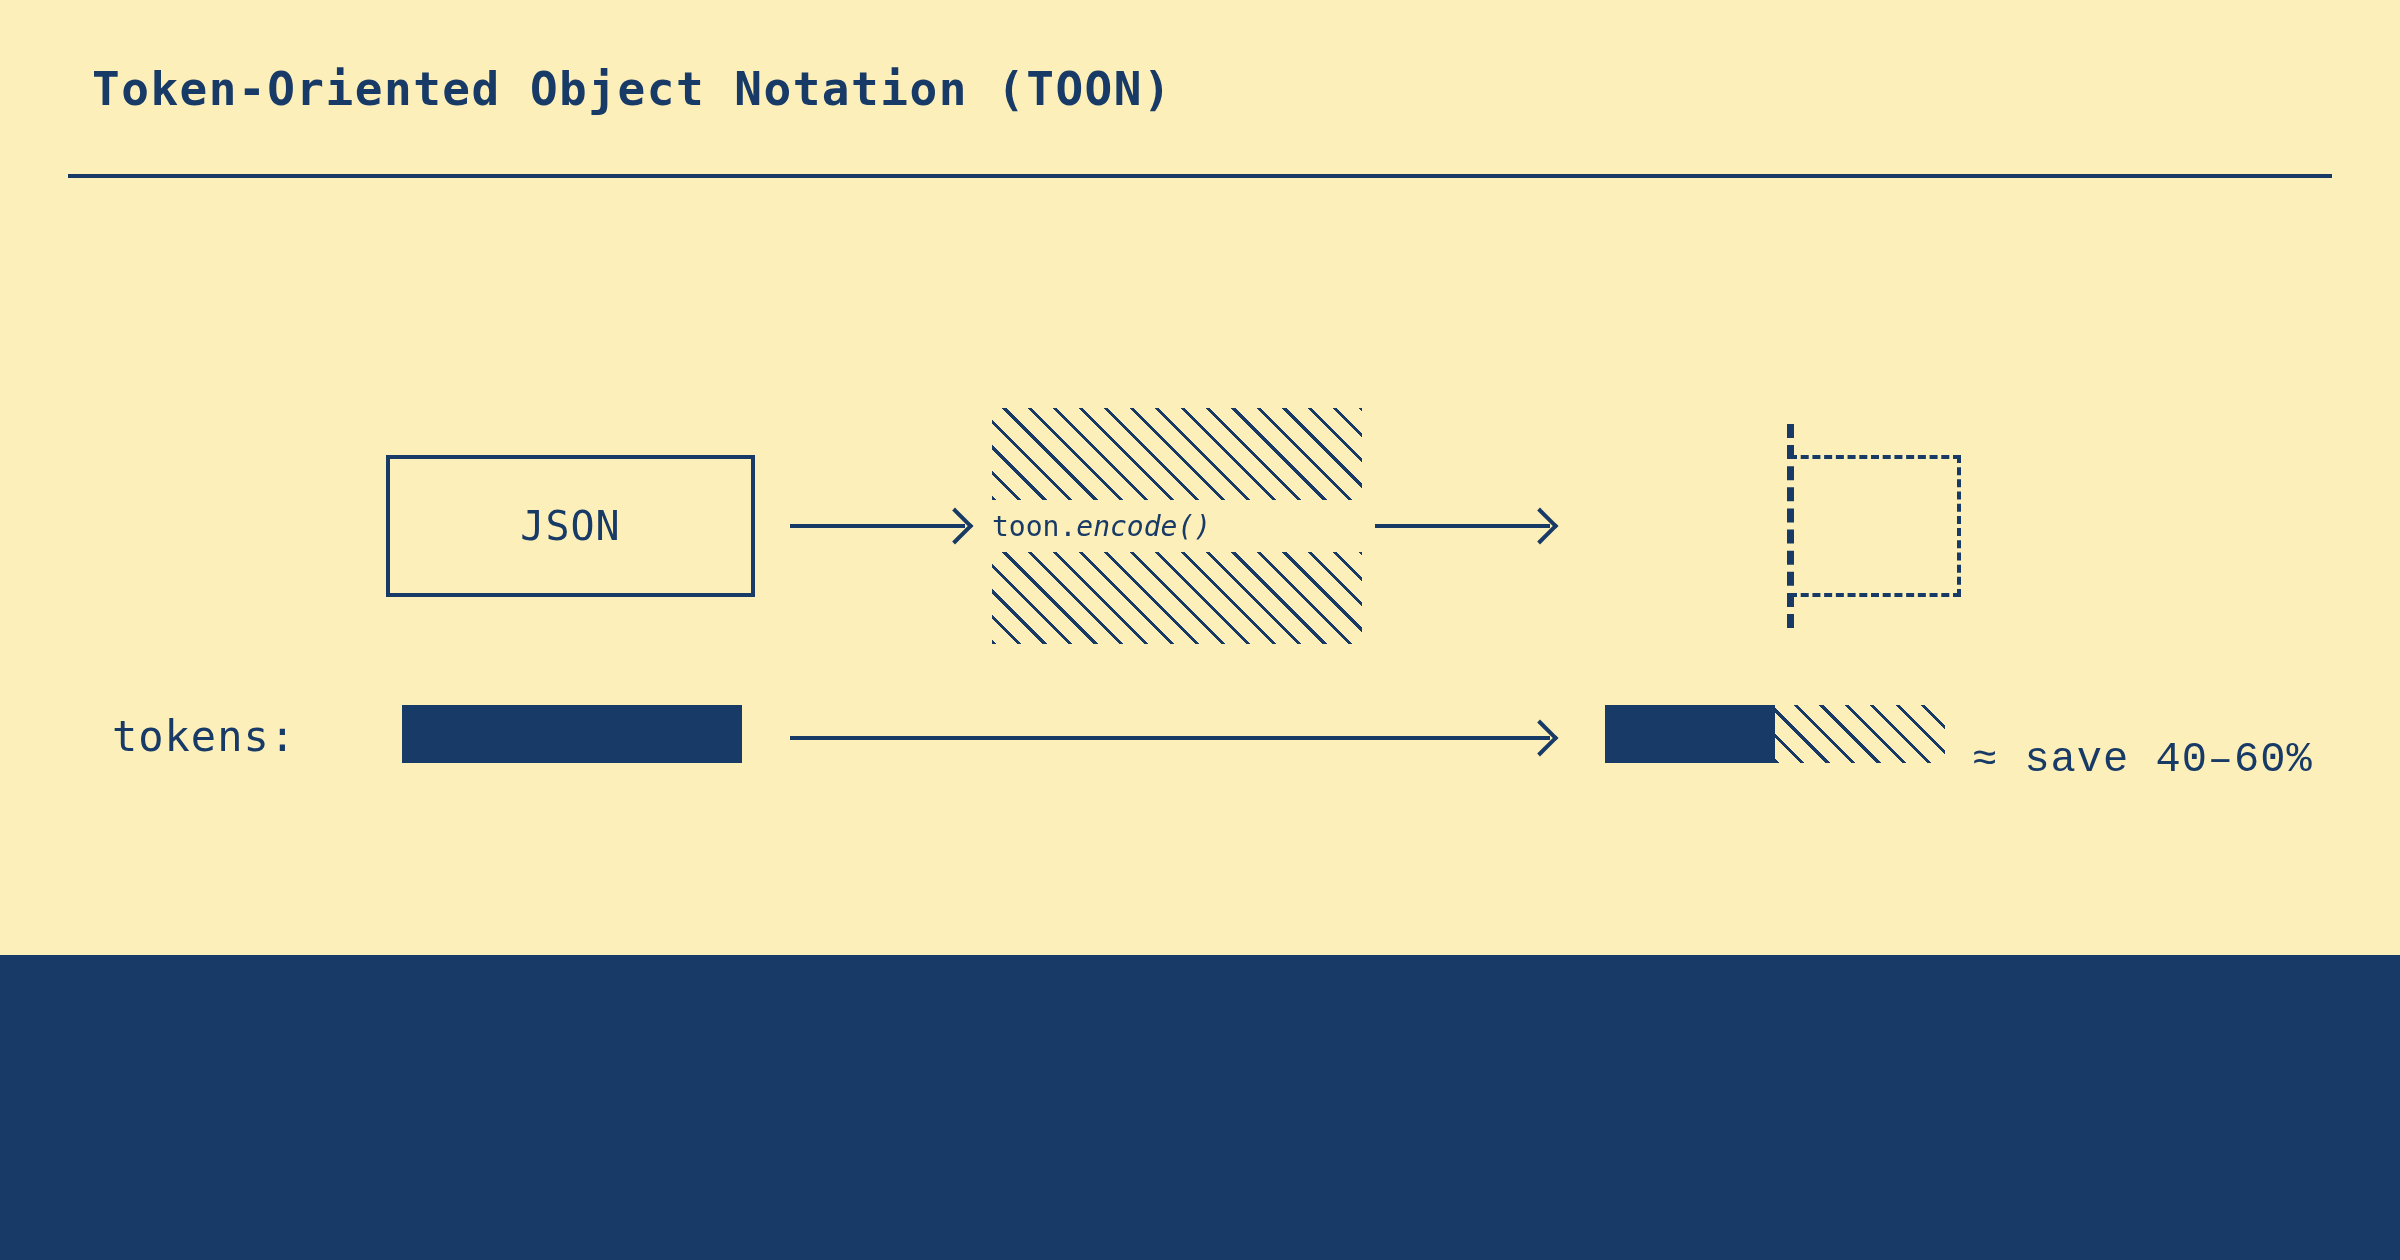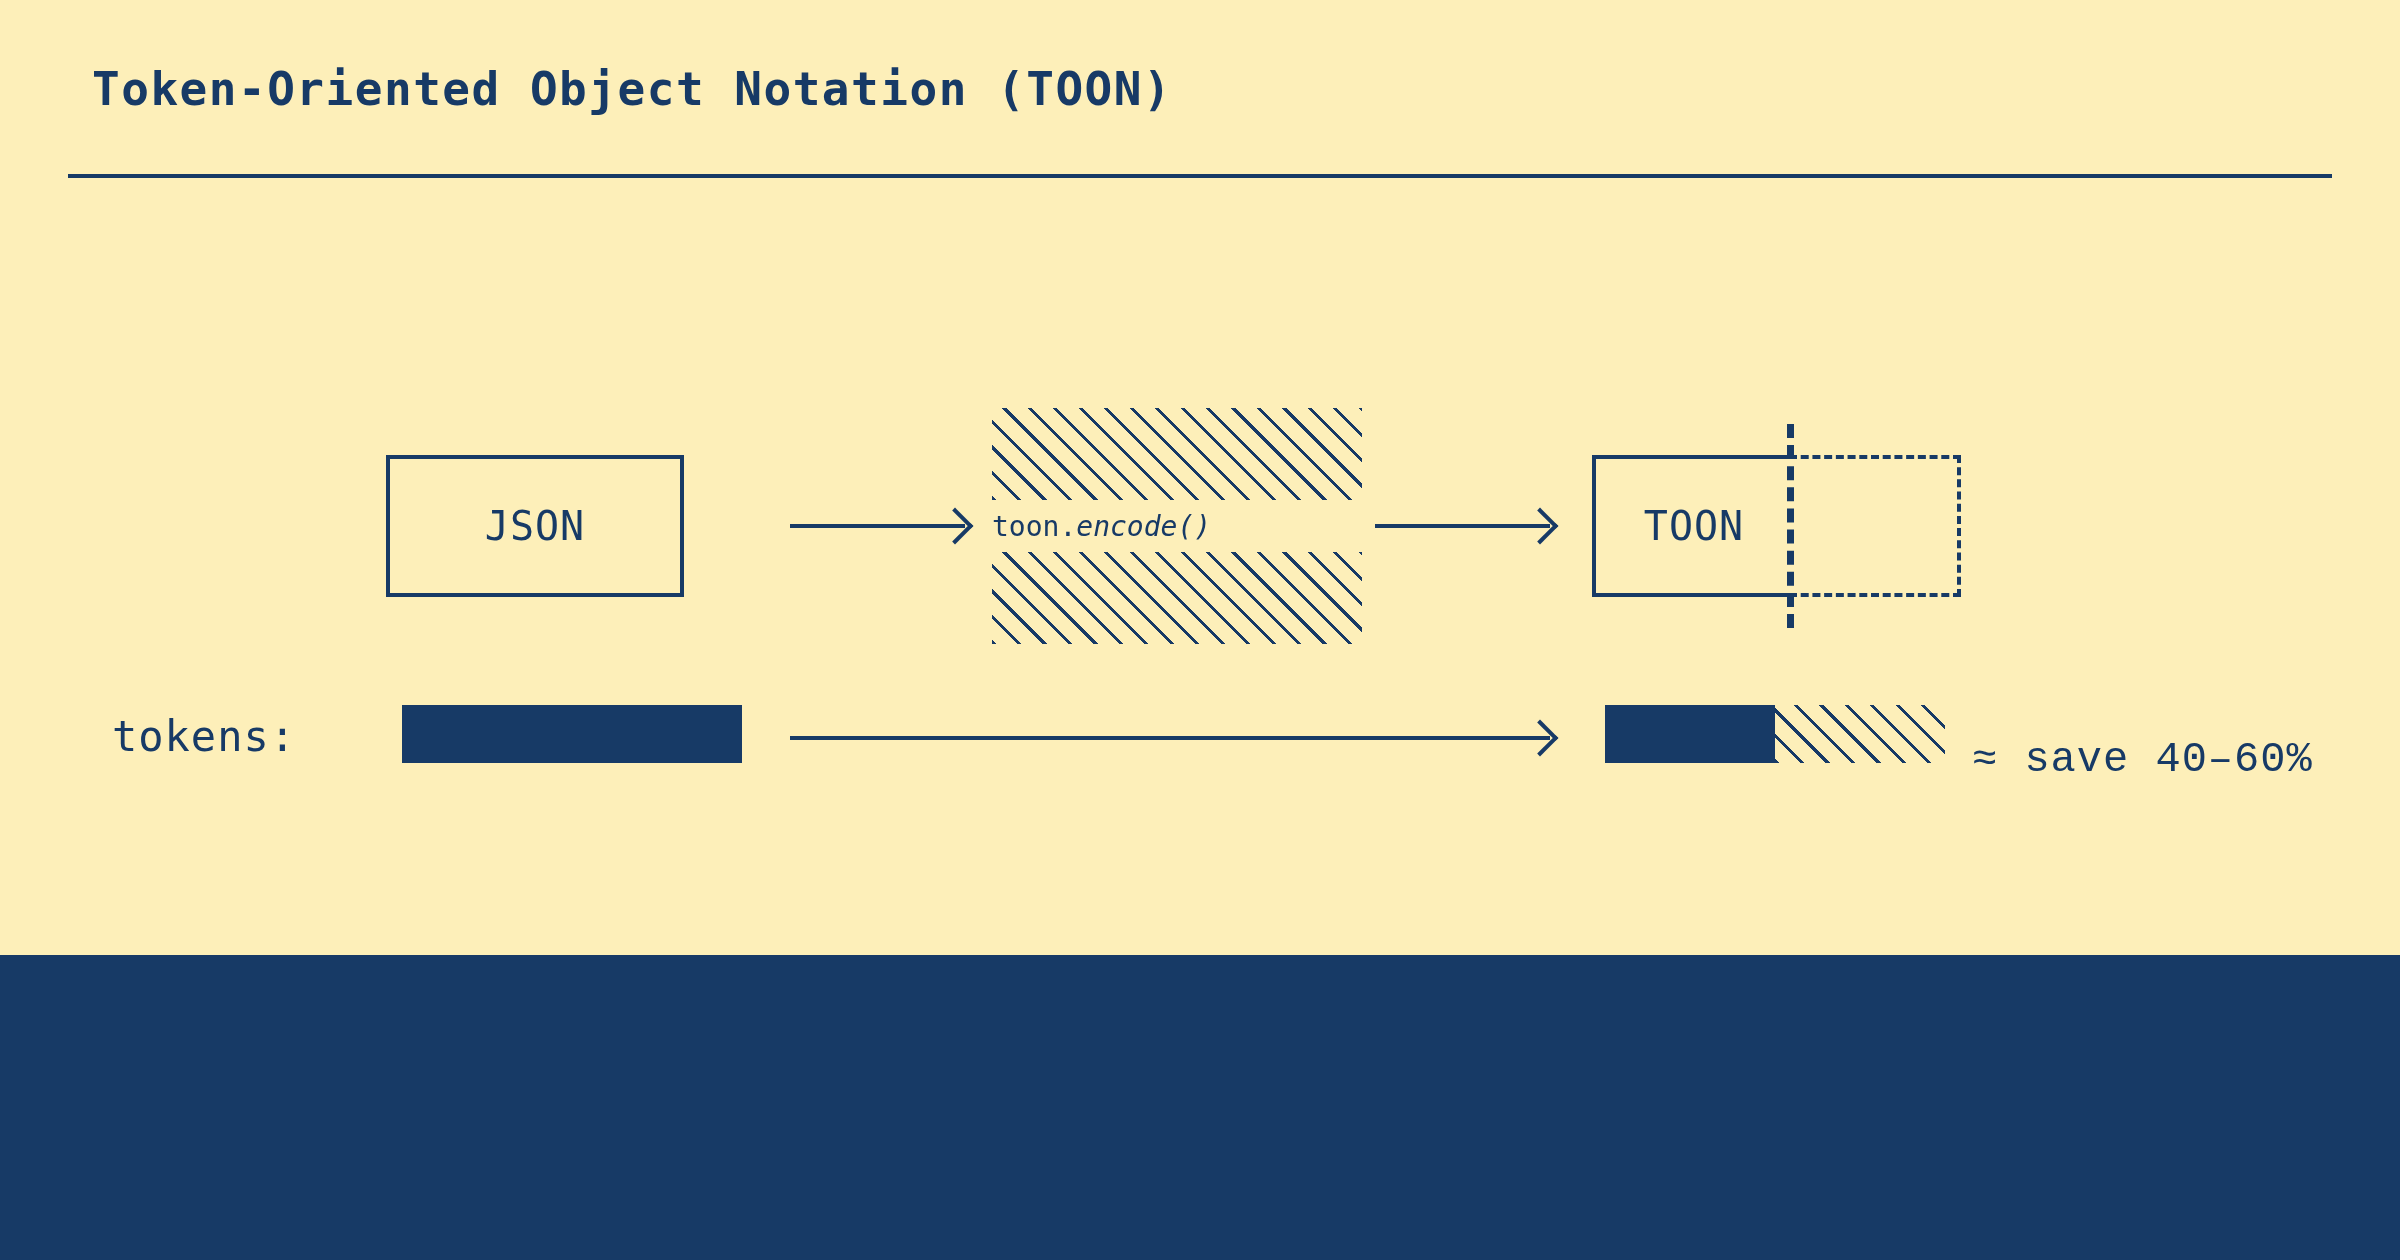--- a/index.html
+++ b/index.html
@@ -39,21 +39,21 @@
     width: 2264px;
     height: 4px;
     background: #173a66;
   }
 
   
   #json-box {
     position: absolute;
     left: 386px;
     top: 455px;
-    width: 298px;
+    width: 369px;
     height: 142px;
     border: 4px solid #173a66;
     box-sizing: border-box;
   }
   #json-label {
     position: absolute;
     left: 0;
     top: 0;
     width: 100%;
     height: 100%;
@@ -238,23 +238,20 @@
   <div id="hatch-top" class="hatch"></div>
   <div id="encode-label">
       <span>toon.</span>
       <span class="ital">encode()</span>
     </div>
   <div id="hatch-bottom" class="hatch"></div>
 
   <div class="arrow" id="arrow-2"></div>
 
   <div id="toon-box-dotted"></div>
-  <div id="toon-box-solid">
-    <div id="toon-label">TOON</div>
-  </div>
   <div id="toon-divider"></div>
 
   <div id="tokens-label">tokens:</div>
   <div id="tokens-bar-json"></div>
   <div class="arrow" id="arrow-tokens"></div>
   <div id="tokens-bar-toon-solid"></div>
   <div id="tokens-bar-toon-hatch" class="hatch"></div>
   <div id="savings-note">≈ save 40–60%</div>
 
   <div id="footer">

